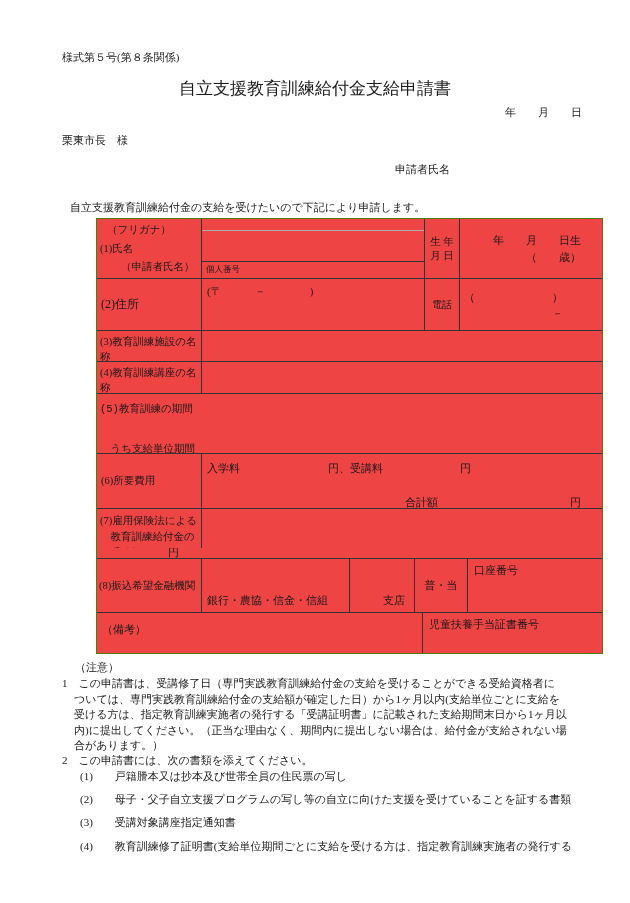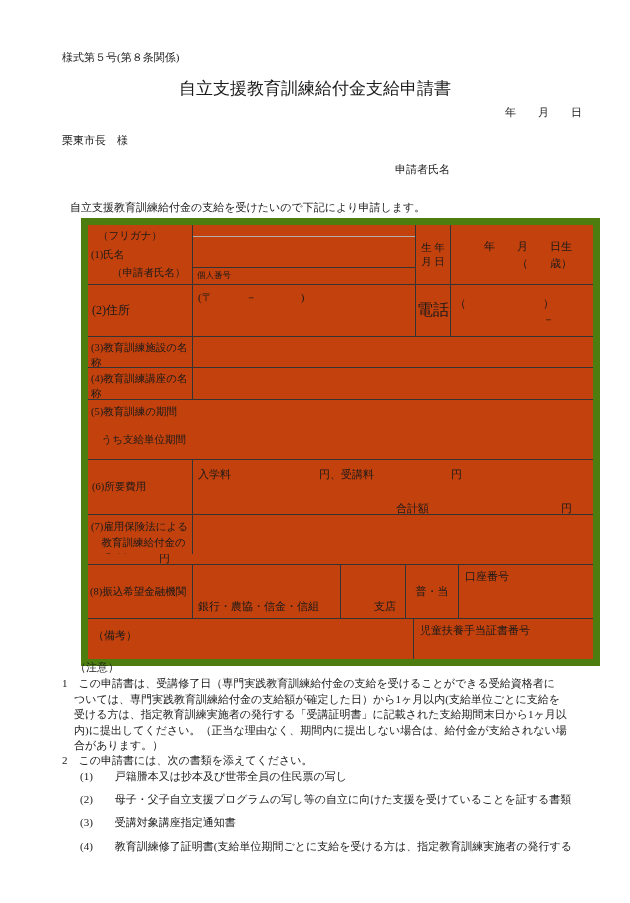--- a/index.html
+++ b/index.html
@@ -4,21 +4,21 @@
 <style>
   html,body{margin:0;padding:0;}
   body{
     width:630px;height:903px;position:relative;background:#ffffff;
     font-family:"Liberation Serif","DejaVu Serif",serif;
     color:#1a1a1a;font-size:11px;overflow:hidden;
   }
   .abs{position:absolute;}
   .pre{white-space:pre-line;}
   
-  .ftable{position:absolute;left:81px;top:218px;width:505px;border:7px solid #4d7c0f;box-sizing:content-box;background:#c2410c;}
+  .ftable{position:absolute;left:96px;top:218px;width:505px;border:1px solid #4d7c0f;box-sizing:content-box;background:#ef4444;}
   .tr{display:flex;border-bottom:1px solid #333;box-sizing:border-box;}
   .tr:last-child{border-bottom:none;}
   .td{border-right:1px solid #333;box-sizing:border-box;position:relative;overflow:hidden;}
   .td:last-child{border-right:none;}
   .label-cell{font-size:10.5px;line-height:15px;padding:3px 1px 2px 3px;white-space:pre-line;}
   .vcenter{display:flex;align-items:center;}
   .bottom{display:flex;align-items:flex-end;}
   .content{font-size:11px;}
   
   .furigana-zone{height:12px;border-bottom:1px solid #b0b0b0;}
@@ -57,41 +57,41 @@
 月 日</div>
     <div class="td vcenter" style="width:142px;">
       <div class="pre content" style="line-height:17px;">　　　年　　月　　日生
 　　　　　　（　　歳）</div>
     </div>
   </div>
 
   <div class="tr" style="height:52px;">
     <div class="td vcenter" style="width:105px;padding-left:4px;font-size:12px;">(2)住所</div>
     <div class="td content" style="width:223px;padding:5px 0 0 5px;">(〒　　　－　　　　)</div>
-    <div class="td" style="width:35px;display:flex;align-items:center;justify-content:center;font-size:16px;">電話</div>
+    <div class="td" style="width:35px;display:flex;align-items:center;justify-content:center;font-size:10px;">電話</div>
     <div class="td vcenter" style="width:142px;padding-left:4px;">
       <div class="pre content" style="line-height:16px;">（　　　　　　　）
 　　　　　　　　－</div>
     </div>
   </div>
 
   <div class="tr" style="height:31px;">
     <div class="td label-cell" style="width:105px;">(3)教育訓練施設の名
 称</div>
     <div class="td" style="width:400px;"></div>
   </div>
 
   <div class="tr" style="height:32px;">
     <div class="td label-cell" style="width:105px;">(4)教育訓練講座の名
 称</div>
     <div class="td" style="width:400px;"></div>
   </div>
 
   <div class="tr" style="height:60px;">
-    <div class="td label-cell" style="width:105px;padding-top:5px;line-height:14px;">(5)教育訓練の期間
+    <div class="td label-cell" style="width:105px;padding-top:5px;line-height:20px;font-family:Liberation Mono, monospace;">(5)教育訓練の期間
 
 　うち支給単位期間</div>
   </div>
 
   <div class="tr" style="height:55px;">
     <div class="td vcenter" style="width:105px;padding-left:4px;font-size:10.5px;">(6)所要費用</div>
     <div class="td pre content" style="width:400px;padding:6px 0 0 5px;line-height:17px;">入学料　　　　　　　　円、受講料　　　　　　　円
 
 　　　　　　　　　　　　　　　　　　合計額　　　　　　　　　　　　円</div>
   </div>

